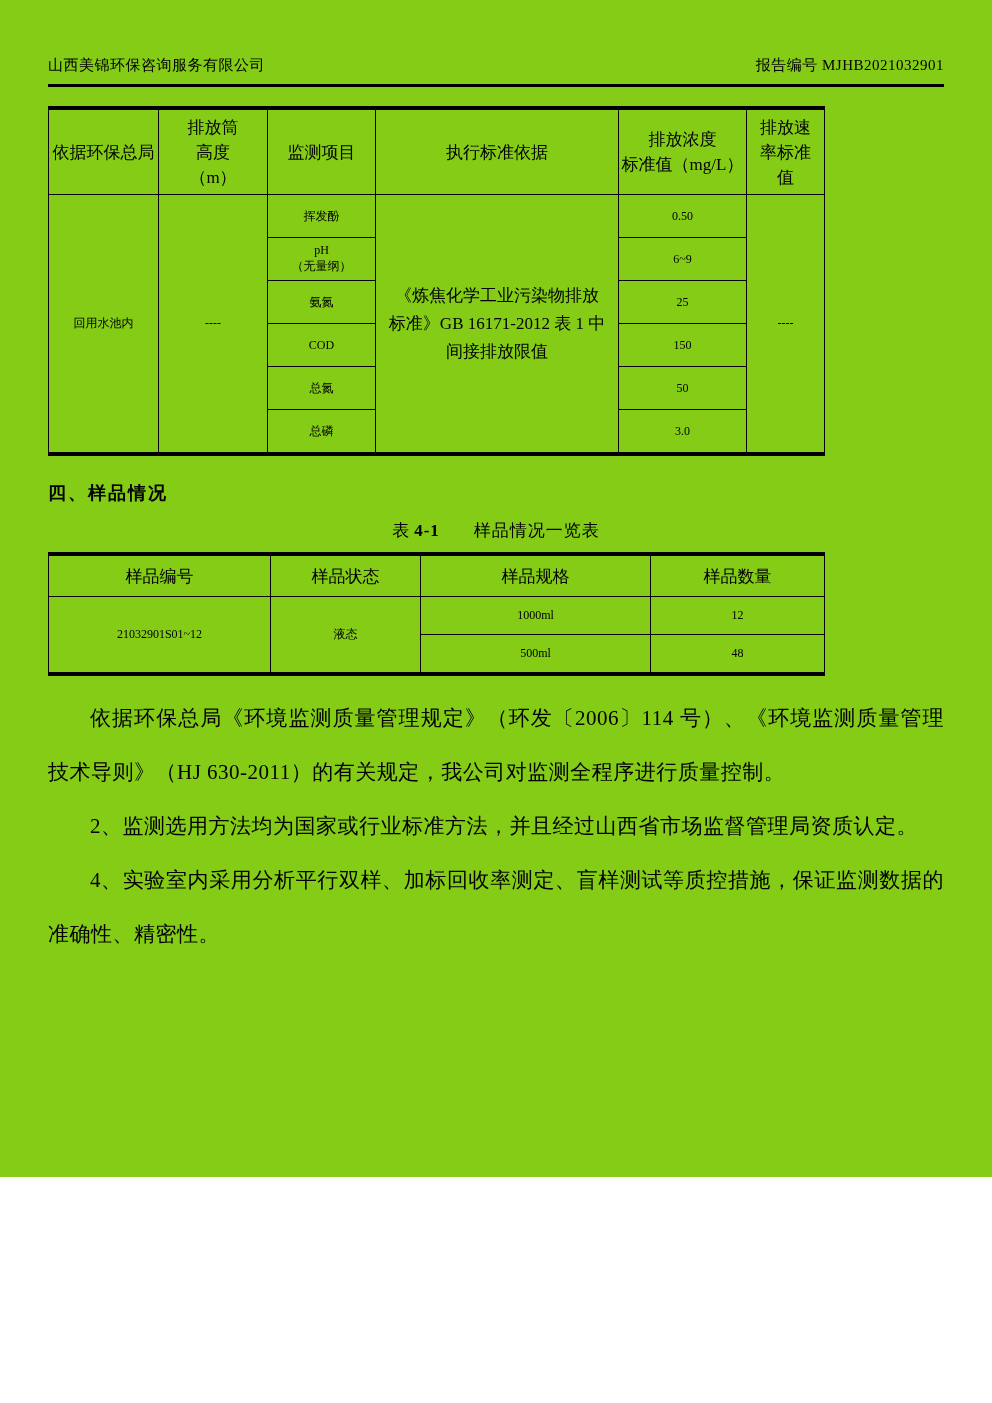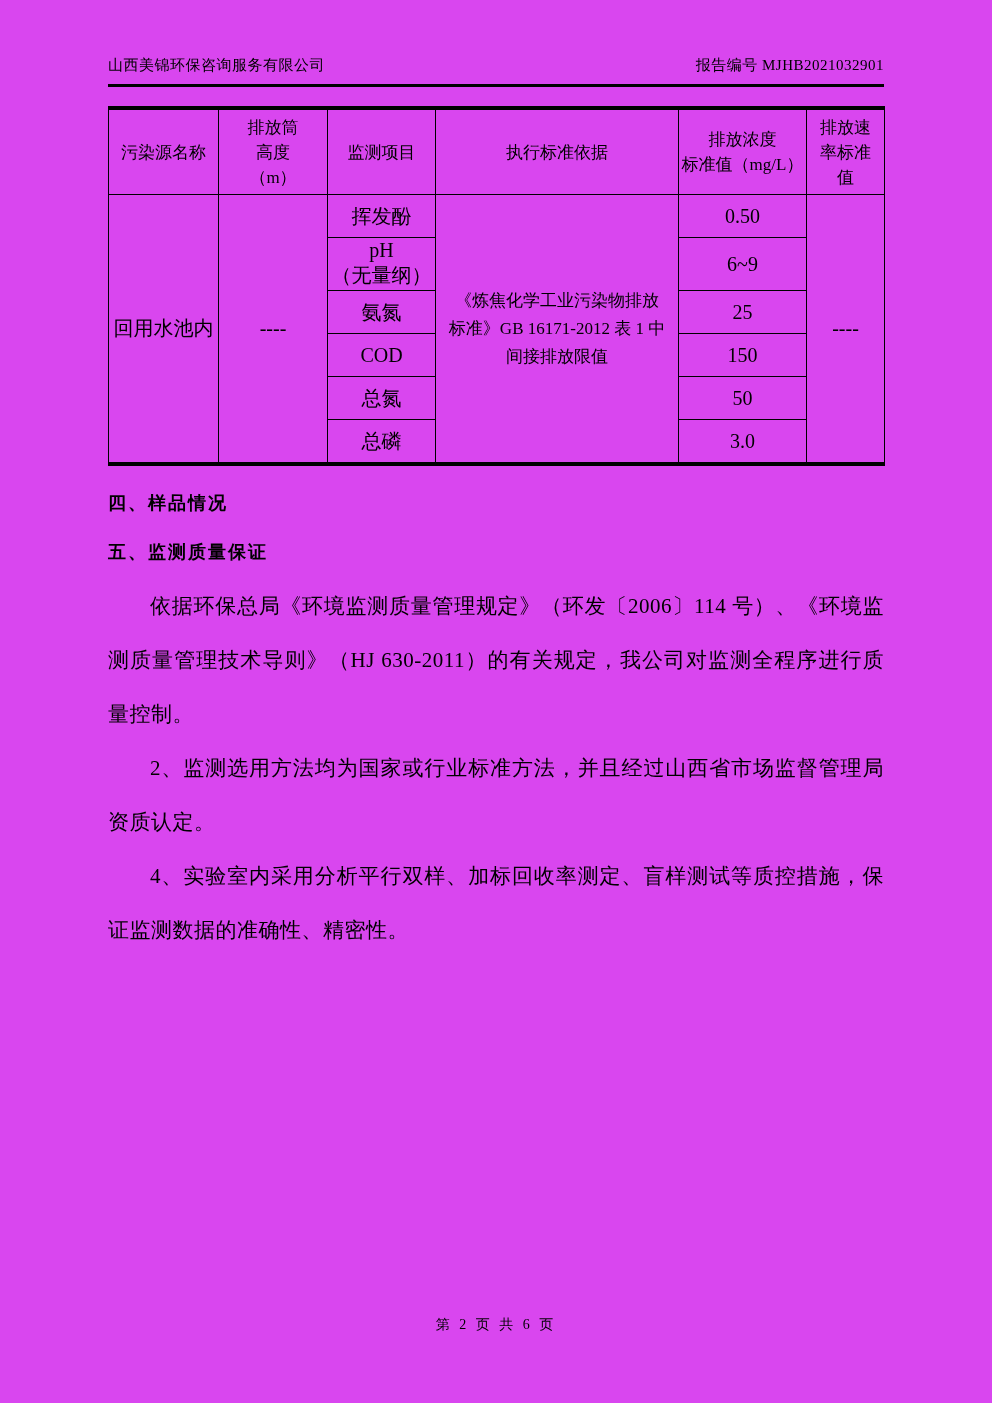--- a/index.html
+++ b/index.html
@@ -1,21 +1,21 @@
 <!DOCTYPE html>
 <html><head>
 <meta charset="utf-8">
 <style>
   html,body { margin:0; padding:0; background:#ffffff; }
   .page {
     position:relative;
-    width:992px; height:1403px;
+    width:992px; height:1177px;
     box-sizing:border-box;
-    padding:0 108px;
-    background:#d946ef;
+    padding:0 48px;
+    background:#84cc16;
     color:#000;
     font-family:"Liberation Serif","DejaVu Serif",serif;
     overflow:hidden;
   }
   .doc-header {
     margin-top:56px;
     display:flex;
     justify-content:space-between;
     align-items:flex-end;
     border-bottom:3px solid #000;
@@ -27,21 +27,21 @@
     border-collapse:collapse;
     table-layout:fixed;
     width:776px;
     border-top:4px solid #000;
     border-bottom:4px solid #000;
   }
   td {
     border:1px solid #000;
     text-align:center;
     vertical-align:middle;
-    font-size:20px;
+    font-size:12px;
     padding:1px 2px;
     overflow:hidden;
   }
   .pre { white-space:pre-line; }
   .t1 { margin-top:19px; }
   .t1 .head td { font-size:17px; line-height:25px; height:82px; }
   .t1 .r td { height:40px; }
   .t1 .basis-cell { font-size:17px; line-height:28px; }
   .t2 { margin-top:10px; }
   .t2 .head td { height:38px; font-size:17px; }
@@ -100,21 +100,21 @@
     <colgroup>
       <col style="width:110px">
         <col style="width:109px">
         <col style="width:108px">
       <col style="width:243px">
         <col style="width:128px">
         <col style="width:78px">
     </colgroup>
     <tbody>
       <tr class="head">
-        <td class="pre">污染源名称</td>
+        <td class="pre">依据环保总局</td>
         <td class="pre">排放筒
 高度
 （m）</td>
         <td class="pre">监测项目</td>
         <td class="pre">执行标准依据</td>
         <td class="pre">排放浓度
 标准值（mg/L）</td>
         <td class="pre">排放速
 率标准
 值</td>
@@ -149,23 +149,51 @@
       <tr class="r">
         <td class="pre">总磷</td>
         <td>3.0</td>
       </tr>
     </tbody>
   </table>
 
   <h2 class="sec">四、样品情况</h2>
 
 
+  <div class="caption">
+    <span>表</span><span class="capnum">4-1</span><span class="captitle">样品情况一览表</span>
+  </div>
 
+  <table class="t2">
+    <colgroup>
+      <col style="width:222px">
+        <col style="width:150px">
+        <col style="width:230px">
+        <col style="width:174px">
+    </colgroup>
+    <tbody>
+      <tr class="head">
+        <td>样品编号</td>
+        <td>样品状态</td>
+        <td>样品规格</td>
+        <td>样品数量</td>
+      </tr>
+      <tr class="r">
+        <td rowspan="2">21032901S01~12</td>
+        <td rowspan="2">液态</td>
+        <td>1000ml</td>
+        <td>12</td>
+      </tr>
+      <tr class="r">
+        <td>500ml</td>
+        <td>48</td>
+      </tr>
+    </tbody>
+  </table>
 
-  <h2 class="sec">五、监测质量保证</h2>
 
   <p class="para first">依据环保总局《环境监测质量管理规定》（环发〔2006〕114 号）、《环境监测质量管理技术导则》（HJ 630-2011）的有关规定，我公司对监测全程序进行质量控制。</p>
   <p class="para">2、监测选用方法均为国家或行业标准方法，并且经过山西省市场监督管理局资质认定。</p>
   <p class="para">4、实验室内采用分析平行双样、加标回收率测定、盲样测试等质控措施，保证监测数据的准确性、精密性。</p>
 
   <div class="footer">第 2 页 共 6 页</div>
 
 </div>
 
 </body></html>

